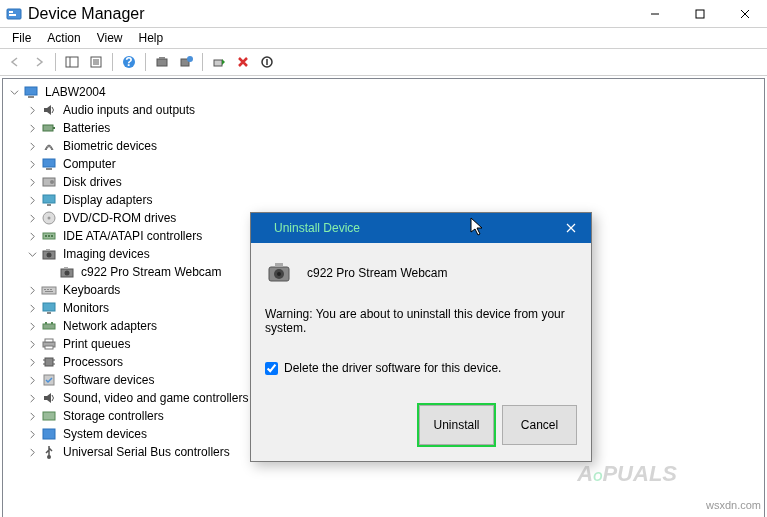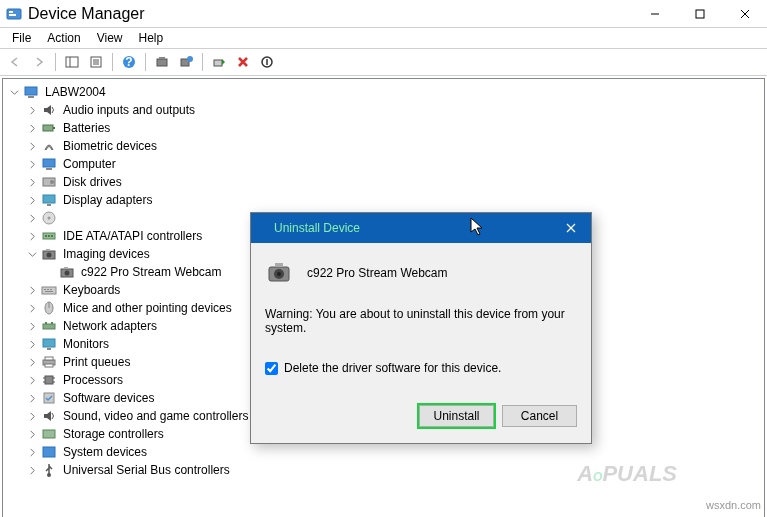--- a/index.html
+++ b/index.html
@@ -36,21 +36,21 @@
 .dlg-title { height: 30px; background: #0c5fb3; color: #86efac; display: flex; align-items: center; padding-left: 23px; font-size: 12px; }
 .dlg-title .title { flex: 1; }
 .dlg-close { width: 40px; height: 30px; display: flex; align-items: center; justify-content: center; cursor: default; color:#fff; }
 .dlg-body { padding: 14px 14px 16px 14px; }
 .dlg-device { display: flex; align-items: center; margin-bottom: 18px; }
 .dlg-device .dicon { width: 32px; height: 32px; margin-right: 10px; }
 .dlg-warning { margin-bottom: 26px; }
 .dlg-check { display: flex; align-items: center; margin-bottom: 30px; }
 .dlg-check input { margin-right: 6px; }
 .dlg-buttons { display: flex; justify-content: flex-end; gap: 8px; }
-.dlg-buttons button { width: 75px; height: 22px; background: #e1e1e1; border: 1px solid #adadad; font-size: 12px; cursor: default; }
+.dlg-buttons button { width: 75px; height: 40px; background: #e1e1e1; border: 1px solid #adadad; font-size: 12px; cursor: default; }
 .dlg-buttons .highlighted { outline: 2px solid #1ecf42; }
 
 
 .cursor { position: absolute; left: 470px; top: 217px; pointer-events: none; }
 
 .overlay-logo { position:absolute; right:90px; bottom:30px; opacity:0.35; font-size:22px; font-weight:bold; font-style:italic; color:#888; pointer-events:none;text-align:right; }
 .overlay-logo .o { color:#2ecc71; }
 .wm { position:absolute; right:6px; bottom:6px; font-size:11px; color:#999; pointer-events:none; }
 </style>
 </head>
@@ -261,20 +261,21 @@
             <svg viewBox="0 0 10 10">
               <path d="M3 1 L7 5 L3 9" fill="none" stroke="#666"></path>
             </svg>
           </span>
           <span class="node-icon">
             <svg viewBox="0 0 16 16">
               <circle cx="8" cy="8" r="6" fill="#ddd" stroke="#999"></circle>
               <circle cx="8" cy="8" r="1.5" fill="#999"></circle>
             </svg>
           </span>
+          <span class="node-label">DVD/CD-ROM drives</span>
         </div>
         <div class="node">
           <span class="expander">
             <svg viewBox="0 0 10 10">
               <path d="M3 1 L7 5 L3 9" fill="none" stroke="#666"></path>
             </svg>
           </span>
           <span class="node-icon">
             <svg viewBox="0 0 16 16">
               <rect x="2" y="5" width="12" height="6" fill="#9b9" stroke="#585"></rect>
@@ -331,54 +332,40 @@
           <span class="node-label">Keyboards</span>
         </div>
         <div class="node">
           <span class="expander">
             <svg viewBox="0 0 10 10">
               <path d="M3 1 L7 5 L3 9" fill="none" stroke="#666"></path>
             </svg>
           </span>
           <span class="node-icon">
             <svg viewBox="0 0 16 16">
-              <ellipse cx="8" cy="8" rx="4" ry="6" fill="#ccc" stroke="#888"></ellipse>
-              <line x1="8" y1="2" x2="8" y2="8" stroke="#888"></line>
-            </svg>
-          </span>
-          <span class="node-label">Mice and other pointing devices</span>
+              <rect x="2" y="3" width="12" height="8" fill="#5ac" stroke="#38a"></rect>
+              <rect x="6" y="12" width="4" height="2" fill="#888"></rect>
+            </svg>
+          </span>
+          <span class="node-label">Monitors</span>
         </div>
         <div class="node">
           <span class="expander">
             <svg viewBox="0 0 10 10">
               <path d="M3 1 L7 5 L3 9" fill="none" stroke="#666"></path>
             </svg>
           </span>
           <span class="node-icon">
             <svg viewBox="0 0 16 16">
               <rect x="2" y="6" width="12" height="5" fill="#8a8" stroke="#585"></rect>
               <rect x="4" y="4" width="2" height="2" fill="#585"></rect>
               <rect x="10" y="4" width="2" height="2" fill="#585"></rect>
             </svg>
           </span>
           <span class="node-label">Network adapters</span>
-        </div>
-        <div class="node">
-          <span class="expander">
-            <svg viewBox="0 0 10 10">
-              <path d="M3 1 L7 5 L3 9" fill="none" stroke="#666"></path>
-            </svg>
-          </span>
-          <span class="node-icon">
-            <svg viewBox="0 0 16 16">
-              <rect x="2" y="3" width="12" height="8" fill="#5ac" stroke="#38a"></rect>
-              <rect x="6" y="12" width="4" height="2" fill="#888"></rect>
-            </svg>
-          </span>
-          <span class="node-label">Monitors</span>
         </div>
         <div class="node">
           <span class="expander">
             <svg viewBox="0 0 10 10">
               <path d="M3 1 L7 5 L3 9" fill="none" stroke="#666"></path>
             </svg>
           </span>
           <span class="node-icon">
             <svg viewBox="0 0 16 16">
               <rect x="2" y="6" width="12" height="5" fill="#aaa" stroke="#777"></rect>

